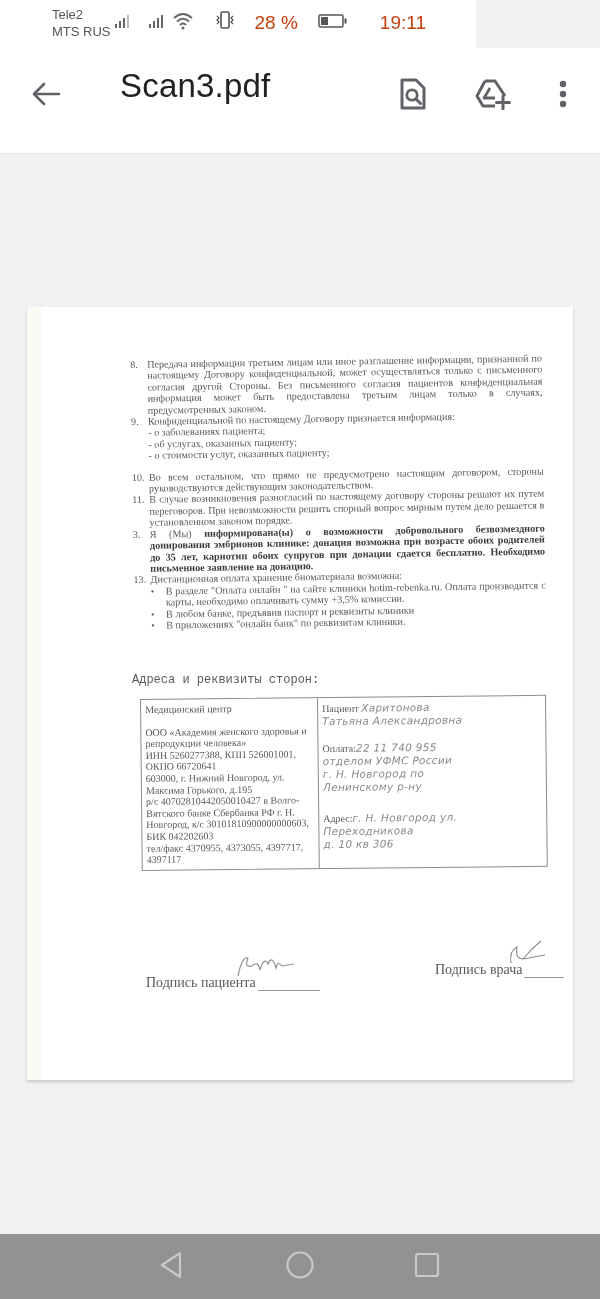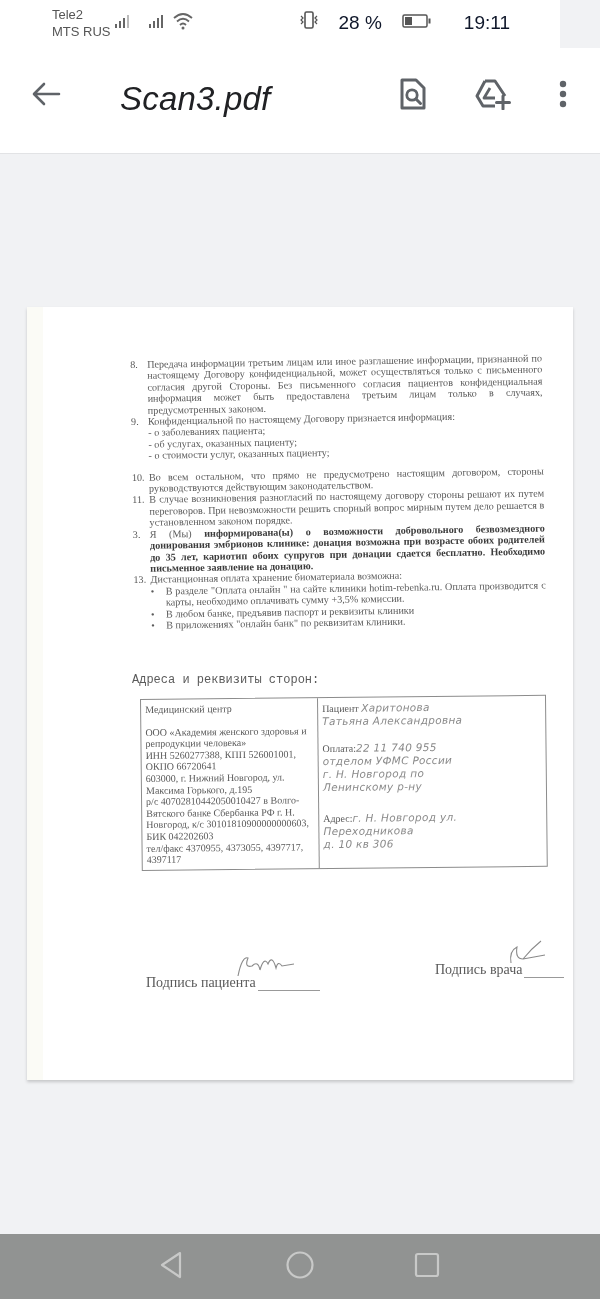--- a/index.html
+++ b/index.html
@@ -1,30 +1,30 @@
 <!DOCTYPE html>
 <html><head>
 <meta charset="utf-8">
 <style>
   * { box-sizing: border-box; margin: 0; padding: 0; }
   html, body { width: 600px; height: 1299px; overflow: hidden; background: #f1f2f4; }
   body { position: relative; font-family: "Liberation Sans", sans-serif; color: #222; }
 
   
-  .status-bar { position: absolute; left: 0; top: 0; width: 560px; height: 48px; background: #fff; padding-left: 44px; }
+  .status-bar { position: absolute; left: 0; top: 0; width: 476px; height: 48px; background: #fff; padding-left: 44px; }
   .carriers { position: absolute; left: 52px; top: 6px; font-size: 13px; line-height: 17px; color: #555; }
   .signal { position: absolute; top: 14px; }
   .signal svg { display: block; }
-  .status-right { position: absolute; right: 50px; top: 11px; display: flex; align-items: center; gap: 20px; font-size: 19px; color: #0f172a; }
+  .status-right { position: absolute; right: 50px; top: 11px; display: flex; align-items: center; gap: 20px; font-size: 19px; color: #c2410c; }
   .status-right .time { margin-left: 12px; }
 
   
   .app-bar { position: absolute; left: 0; top: 48px; width: 600px; height: 106px; background: #fff; border-bottom: 1px solid #e2e3e5; }
   .back-btn { position: absolute; left: 28px; top: 30px; width: 36px; height: 36px; display: flex; align-items: center; justify-content: center; }
-  .title { position: absolute; left: 120px; top: 32px; font-size: 33px; color: #202124; letter-spacing: 0.2px; font-style: italic; }
+  .title { position: absolute; left: 120px; top: 19px; font-size: 33px; color: #202124; letter-spacing: 0.2px; }
   .action { position: absolute; top: 28px; width: 40px; height: 40px; display: flex; align-items: center; justify-content: center; }
 
   
   .viewer { position: absolute; left: 0; top: 155px; width: 600px; height: 1079px; background: #f1f2f4; }
   .page { position: absolute; left: 27px; top: 152px; width: 546px; height: 773px; background: #fff; box-shadow: 0 2px 3px rgba(0,0,0,0.18); overflow: hidden; }
   .page-leftstrip { position: absolute; left: 0; top: 0; width: 16px; height: 100%; background: #fbfbf6; }
   .doc { position: absolute; left: 103px; top: 52px; width: 412px; font-family: "Liberation Serif", serif; font-size: 10.2px; line-height: 11.4px; color: #5a5a5a; transform: rotate(-0.9deg); transform-origin: left top; }
   .doc .item { position: relative; padding-left: 17px; margin-bottom: 0; text-align: justify; }
   .doc .item .num { position: absolute; left: 0; top: 0; }
   .doc .sub { padding-left: 17px; }

